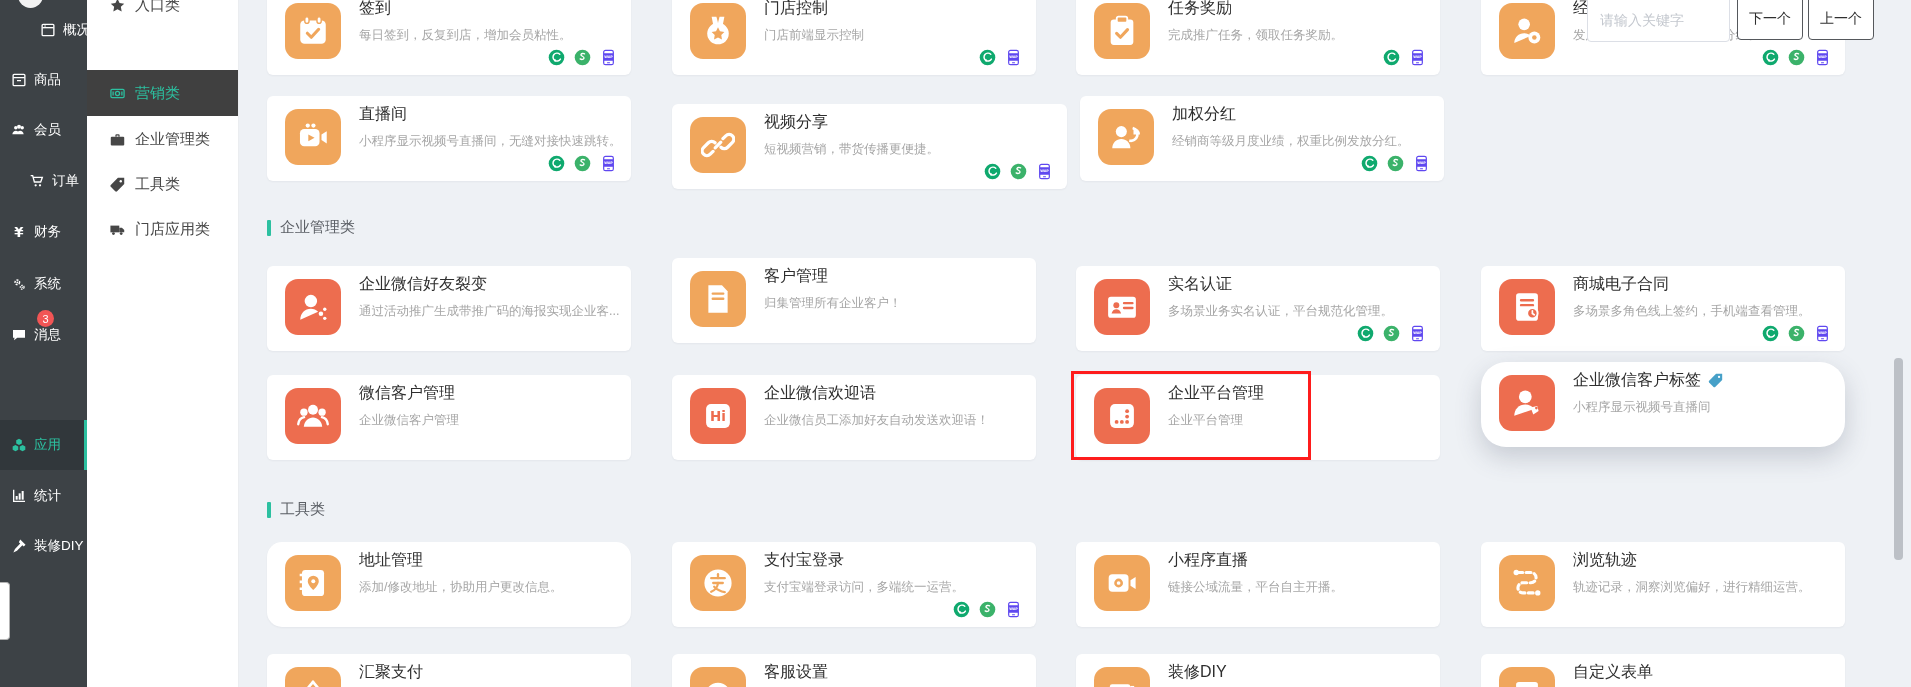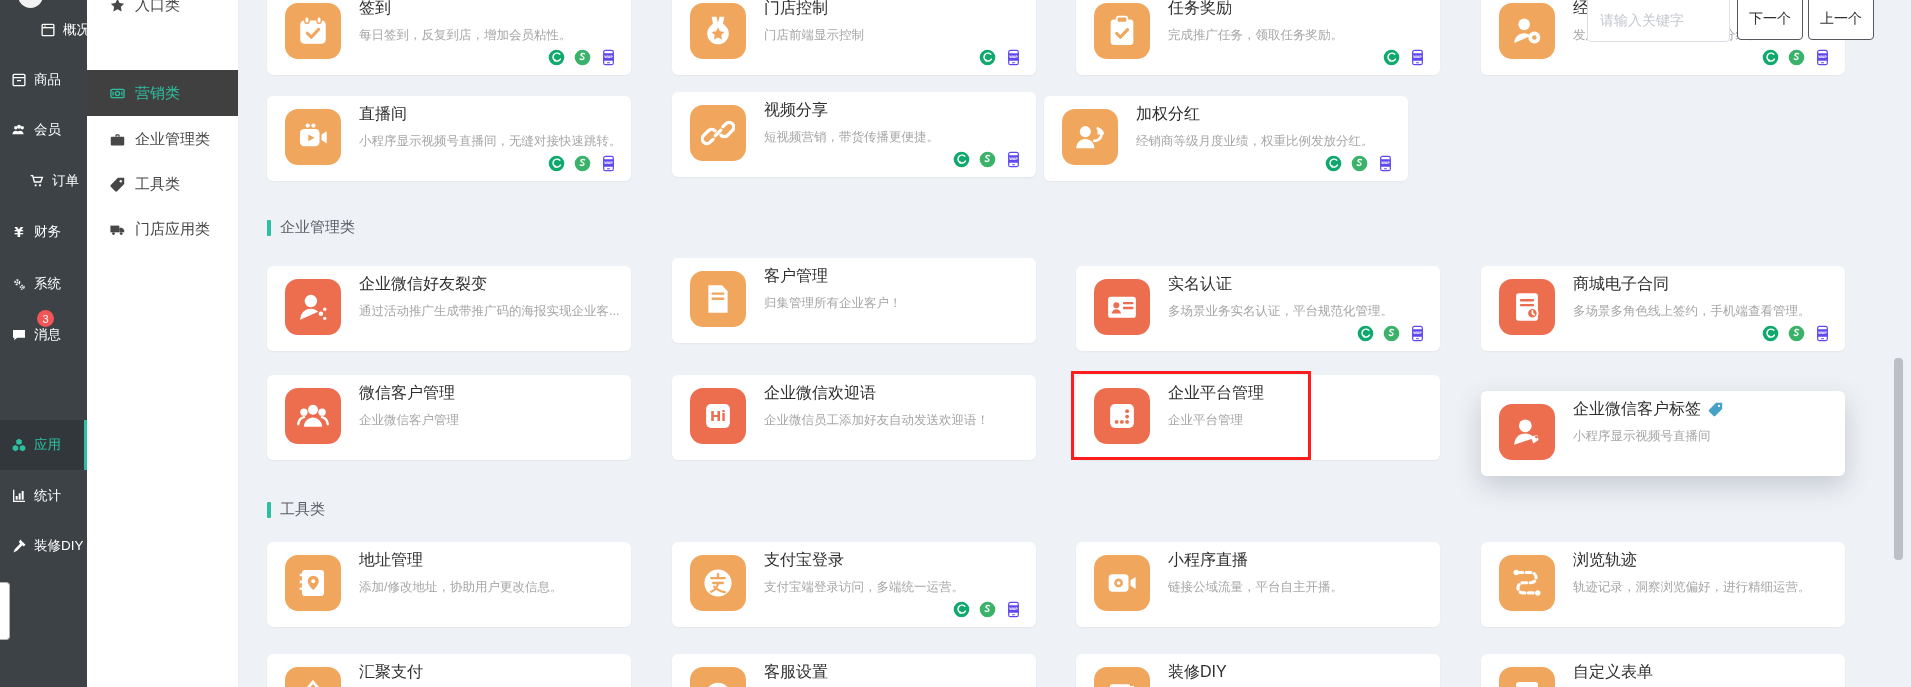--- a/index.html
+++ b/index.html
@@ -203,21 +203,21 @@
               <path d="M14.9 6.9c-1.7-1.1-4.6-.8-5.1 1.1-.6 2.4 4.9 2.1 4.3 4.9-.4 2.1-3.5 2.4-5.4 1" fill="none" stroke="#fff" stroke-width="1.9" stroke-linecap="round"></path>
             </svg>
             <svg viewBox="0 0 24 24">
               <rect x="5.2" y="1.8" width="13.6" height="20.4" rx="2.6" fill="#fff" stroke="var(--p-wap)" stroke-width="1.7"></rect>
               <rect x="5.2" y="6" width="13.6" height="10.6" fill="var(--p-wap)"></rect>
               <text x="12" y="13.4" text-anchor="middle" font-size="4.8" font-weight="bold" fill="#fff" font-family="DejaVu Sans,sans-serif">WAP</text>
               <rect x="9.8" y="18.6" width="4.4" height="1.6" rx=".8" fill="var(--p-wap)"></rect>
             </svg>
           </div>
         </div>
-        <div class="card" style="left: 672px; top: 92px;">
+        <div class="card" style="left: 672px; top: 104px; padding-left: 31px;">
           <div class="tile" style="background:#f0a65c;--tile:#f0a65c">
             <svg viewBox="0 0 24 24" fill="none" stroke="#fff" stroke-width="2.3" stroke-linecap="round">
               <path d="M10 14l4-4"></path>
               <path d="M8.5 16.5l-2 2a3.3 3.3 0 0 1-4.7-4.7l3.4-3.4a3.3 3.3 0 0 1 4.7 0"></path>
               <path d="M15.5 7.5l2-2a3.3 3.3 0 0 1 4.7 4.7l-3.4 3.4a3.3 3.3 0 0 1-4.7 0"></path>
             </svg>
           </div>
           <div class="title">
             <span>视频分享</span>
           </div>
@@ -233,21 +233,21 @@
               <path d="M14.9 6.9c-1.7-1.1-4.6-.8-5.1 1.1-.6 2.4 4.9 2.1 4.3 4.9-.4 2.1-3.5 2.4-5.4 1" fill="none" stroke="#fff" stroke-width="1.9" stroke-linecap="round"></path>
             </svg>
             <svg viewBox="0 0 24 24">
               <rect x="5.2" y="1.8" width="13.6" height="20.4" rx="2.6" fill="#fff" stroke="var(--p-wap)" stroke-width="1.7"></rect>
               <rect x="5.2" y="6" width="13.6" height="10.6" fill="var(--p-wap)"></rect>
               <text x="12" y="13.4" text-anchor="middle" font-size="4.8" font-weight="bold" fill="#fff" font-family="DejaVu Sans,sans-serif">WAP</text>
               <rect x="9.8" y="18.6" width="4.4" height="1.6" rx=".8" fill="var(--p-wap)"></rect>
             </svg>
           </div>
         </div>
-        <div class="card" style="left: 1044px; top: 96px;">
+        <div class="card" style="left: 1080px; top: 96px;">
           <div class="tile" style="background:#f0a65c;--tile:#f0a65c">
             <svg viewBox="0 0 24 24">
               <circle cx="8.7" cy="8.2" r="3.9" fill="#fff"></circle>
               <path d="M2.3 20c0-3.9 2.9-6.6 6.4-6.6s6.4 2.7 6.4 6.6z" fill="#fff"></path>
               <path d="M16.7 5.6a4.6 4.6 0 1 1-2.4 8.9" fill="none" stroke="#fff" stroke-width="1.9"></path>
               <path d="M17.3 10.2V5.6a4.6 4.6 0 0 1 4.6 4.6z" fill="#fff"></path>
             </svg>
           </div>
           <div class="title">
             <span>加权分红</span>
@@ -402,21 +402,21 @@
                 <circle cx="15.6" cy="12.4" r="1.35"></circle>
                 <circle cx="15.6" cy="8.6" r="1.35"></circle>
               </g>
             </svg>
           </div>
           <div class="title">
             <span>企业平台管理</span>
           </div>
           <div class="desc">企业平台管理</div>
         </div>
-        <div class="card hov" style="left: 1481px; top: 393px;">
+        <div class="card hov" style="left: 1481px; top: 364px; border-radius: 25px;">
           <div class="tile" style="background:#ed6d4f;--tile:#ed6d4f">
             <svg viewBox="0 0 24 24">
               <circle cx="10.8" cy="7.6" r="4.5" fill="#fff"></circle>
               <path d="M3 21c0-4.5 3.4-7.9 7.8-7.9 2.6 0 4.9 1.2 6.3 3.1z" fill="#fff"></path>
               <path d="M14.6 15.2l4.6-1.1 1 3.6-3.8 2.5z" fill="#fff"></path>
               <circle cx="18.6" cy="15.6" r=".9" fill="var(--tile)"></circle>
             </svg>
           </div>
           <div class="title">
             <span>企业微信客户标签</span>
@@ -424,21 +424,21 @@
               <path d="M12.8 2.6h8.6v8.6l-9.8 9.8a1.7 1.7 0 0 1-2.4 0l-6.2-6.2a1.7 1.7 0 0 1 0-2.4z" fill="var(--tag)"></path>
               <circle cx="17" cy="7" r="1.6" fill="#fff"></circle>
             </svg>
           </div>
           <div class="desc">小程序显示视频号直播间</div>
         </div>
         <div class="sec-header" style="left: 267px; top: 500px;">
           <span class="bar"></span>
           <span>工具类</span>
         </div>
-        <div class="card" style="left: 267px; top: 542px;">
+        <div class="card" style="left: 267px; top: 542px; border-radius: 15px;">
           <div class="tile" style="background:#f0a65c;--tile:#f0a65c">
             <svg viewBox="0 0 24 24">
               <rect x="4.2" y="2.8" width="15.6" height="18.4" rx="2.4" fill="#fff"></rect>
               <path d="M2.6 6.4h3.2M2.6 11.2h3.2M2.6 16h3.2" stroke="#fff" stroke-width="1.8"></path>
               <path d="M12.2 6.8a3.9 3.9 0 0 1 3.9 3.9c0 2.9-3.9 6.2-3.9 6.2s-3.9-3.3-3.9-6.2a3.9 3.9 0 0 1 3.9-3.9z" fill="var(--tile)"></path>
               <circle cx="12.2" cy="10.7" r="1.4" fill="#fff"></circle>
             </svg>
           </div>
           <div class="title">
             <span>地址管理</span>

